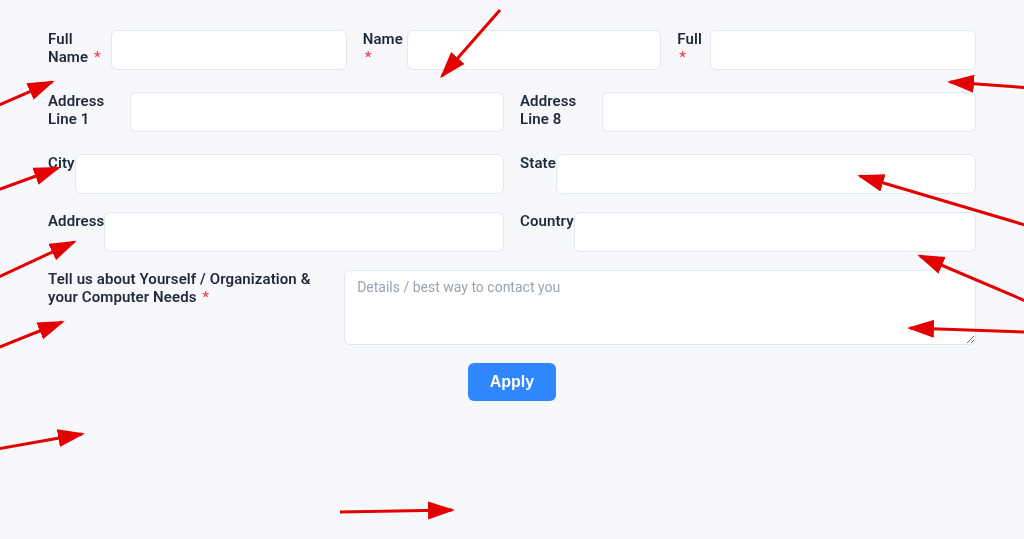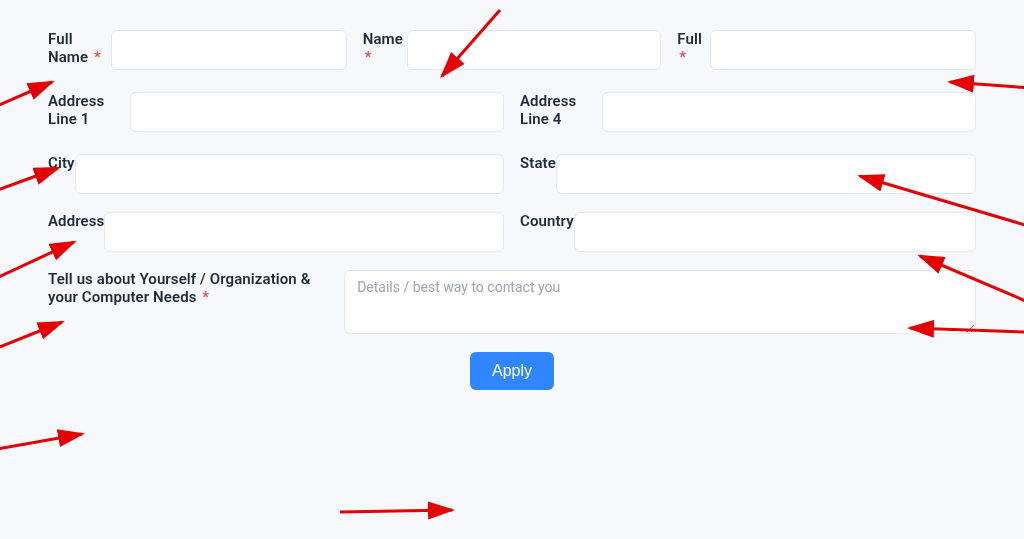--- a/index.html
+++ b/index.html
@@ -45,41 +45,41 @@
     height: 40px;
     border: 1px solid #e3e7ee;
     border-radius: 6px;
     background: #ffffff;
     padding: 8px 12px;
     font-size: 14px;
     color: #333;
     outline: none;
   }
   textarea.text {
-    height: 64px;
+    height: 75px;
     resize: vertical;
     font-family: inherit;
     margin-left: 9px;
   }
   textarea.text::placeholder,
   input.text::placeholder {
     color: #9aa3b2;
   }
   .submit-row {
     display: flex;
     justify-content: center;
     margin-top: 6px;
   }
   button.apply {
     background: #2f86ff;
     color: #ffffff;
     border: none;
     border-radius: 6px;
     font-size: 16px;
-    font-weight: 400;
+    font-weight: 700;
     padding: 10px 22px;
     cursor: pointer;
   }
   
   .arrow {
     position: absolute;
     pointer-events: none;
   }
 </style>
 </head>
@@ -110,21 +110,21 @@
       <input class="text" type="text" value="" style="">
     </div>
   </div>
 
   <div class="row">
     <div class="field half">
       <div class="label">Address Line 1</div>
       <input class="text" type="text" value="" style="">
     </div>
     <div class="field half">
-      <div class="label">Address Line 4</div>
+      <div class="label">Address Line 8</div>
       <input class="text" type="text" value="" style="">
     </div>
   </div>
 
   <div class="row">
     <div class="field half">
       <div class="label">City</div>
       <input class="text" type="text" value="" style="">
     </div>
     <div class="field half">

